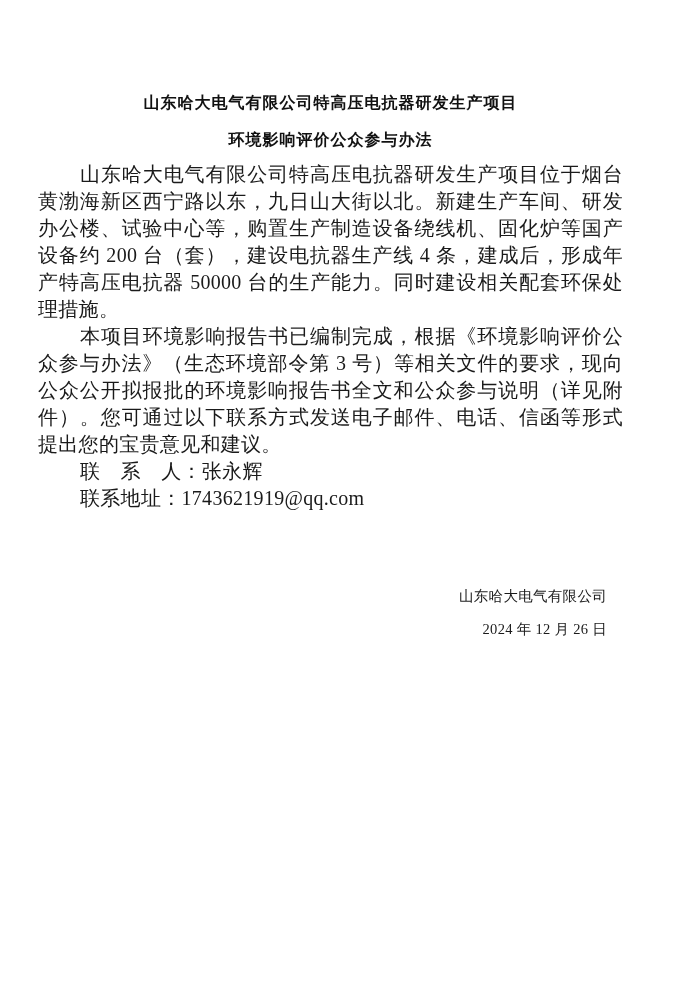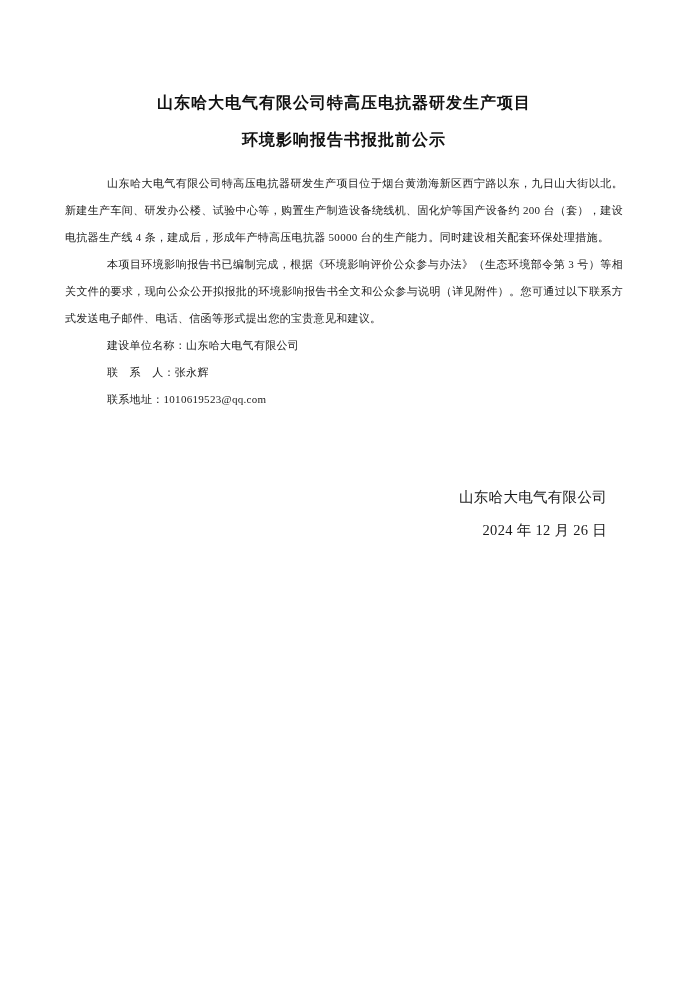--- a/index.html
+++ b/index.html
@@ -8,35 +8,35 @@
     width: 686px;
     height: 1000px;
     font-family: "Liberation Serif", "DejaVu Serif", serif;
     color: #1a1a1a;
     overflow: hidden;
   }
   .page {
     width: 686px;
     height: 1000px;
     background: #ffffff;
-    padding: 84px 63px 0 65px;
+    padding: 84px 63px 0 38px;
   }
   .title-block {
     text-align: center;
   }
   .title-line {
     font-size: 16px;
     font-weight: bold;
     line-height: 37px;
     letter-spacing: 1px;
     color: #111111;
   }
   .body-block {
-    margin-top: 12px;
-    font-size: 11px;
+    margin-top: 3px;
+    font-size: 20px;
     line-height: 27px;
     letter-spacing: 0.3px;
   }
   .para {
     text-indent: 42px;
     text-align: justify;
   }
   .contact-line {
     text-indent: 42px;
     text-align: justify;
@@ -50,34 +50,33 @@
     letter-spacing: 0.3px;
   }
 </style>
 </head>
 <body>
 
 <div class="page">
 
   <div class="title-block">
     <div class="title-line">山东哈大电气有限公司特高压电抗器研发生产项目</div>
-    <div class="title-line">环境影响报告书报批前公示</div>
+    <div class="title-line">环境影响评价公众参与办法</div>
   </div>
 
   <div class="body-block">
     <p class="para">山东哈大电气有限公司特高压电抗器研发生产项目位于烟台黄渤海新区西宁路以东，九日山大街以北。新建生产车间、研发办公楼、试验中心等，购置生产制造设备绕线机、固化炉等国产设备约 200 台（套），建设电抗器生产线 4 条，建成后，形成年产特高压电抗器 50000 台的生产能力。同时建设相关配套环保处理措施。</p>
     <p class="para">本项目环境影响报告书已编制完成，根据《环境影响评价公众参与办法》（生态环境部令第 3 号）等相关文件的要求，现向公众公开拟报批的环境影响报告书全文和公众参与说明（详见附件）。您可通过以下联系方式发送电子邮件、电话、信函等形式提出您的宝贵意见和建议。</p>
 
-    <p class="contact-line"><span>建设单位名称：</span><span>山东哈大电气有限公司</span></p>
 
 
     <p class="contact-line"><span>联　系　人：</span><span>张永辉</span></p>
 
 
-    <p class="contact-line"><span>联系地址：</span><span>1010619523@qq.com</span></p>
+    <p class="contact-line"><span>联系地址：</span><span>1743621919@qq.com</span></p>
   </div>
 
   <div class="footer-block">
     <p>山东哈大电气有限公司</p>
     <p>2024 年 12 月 26 日</p>
   </div>
 
 </div>
 
 </body></html>

